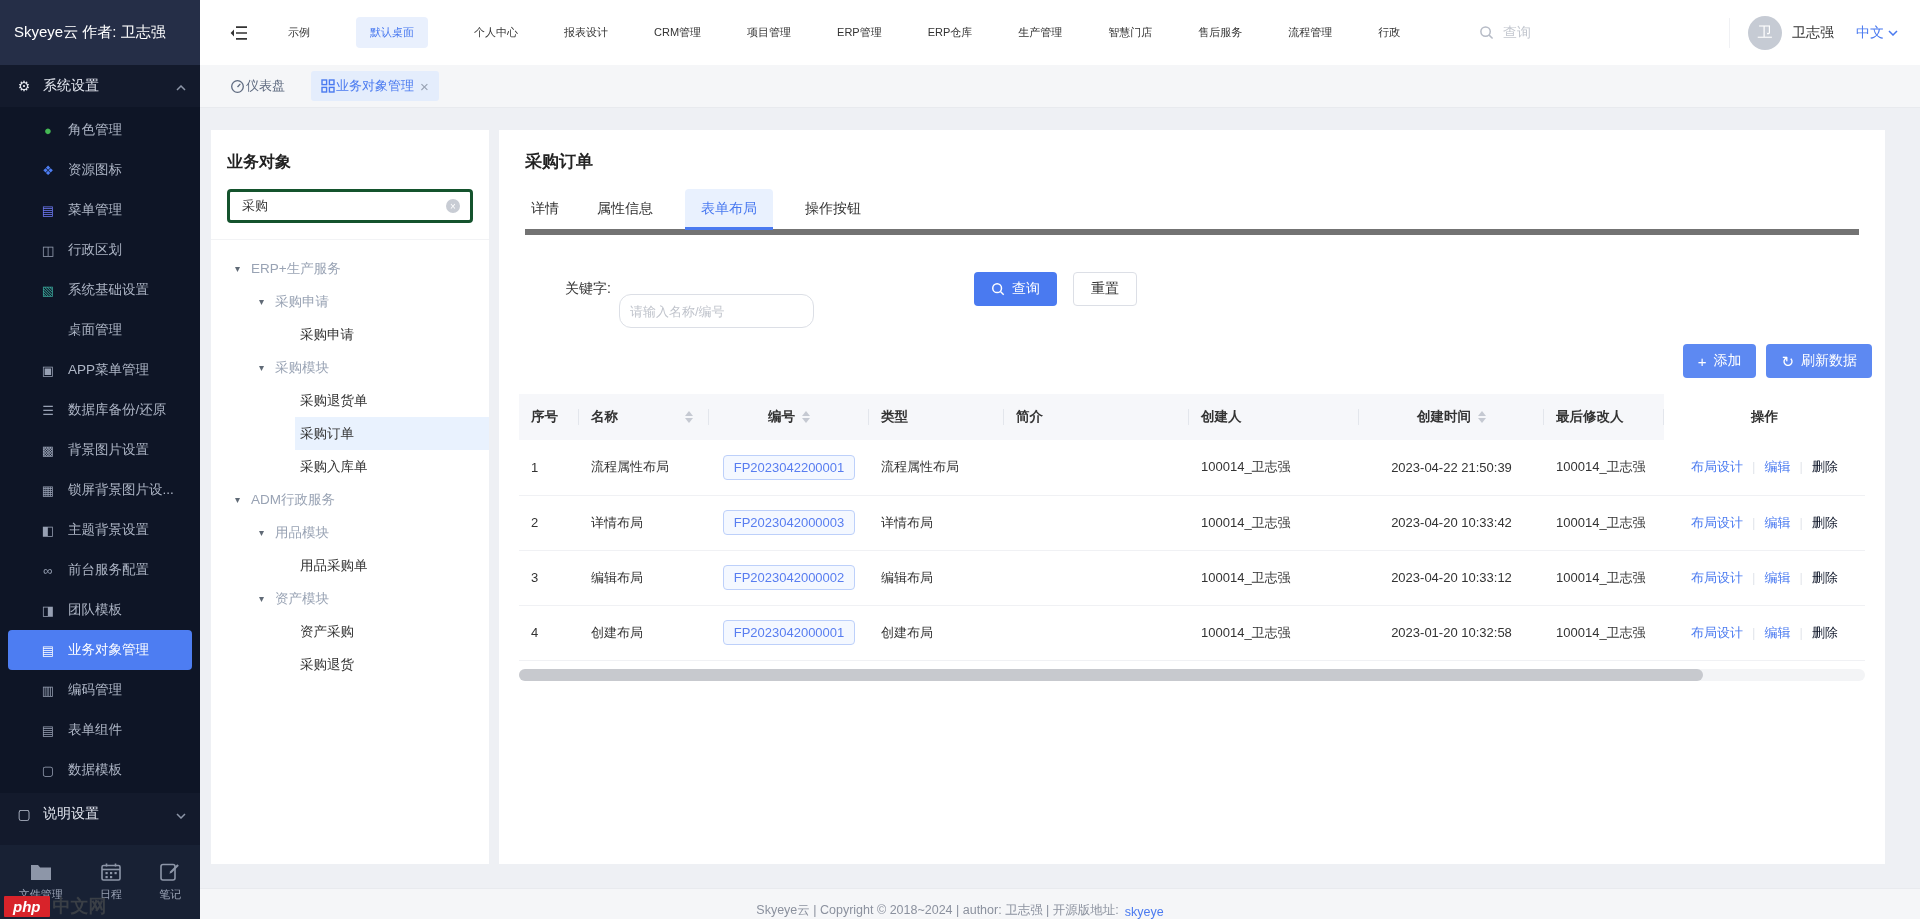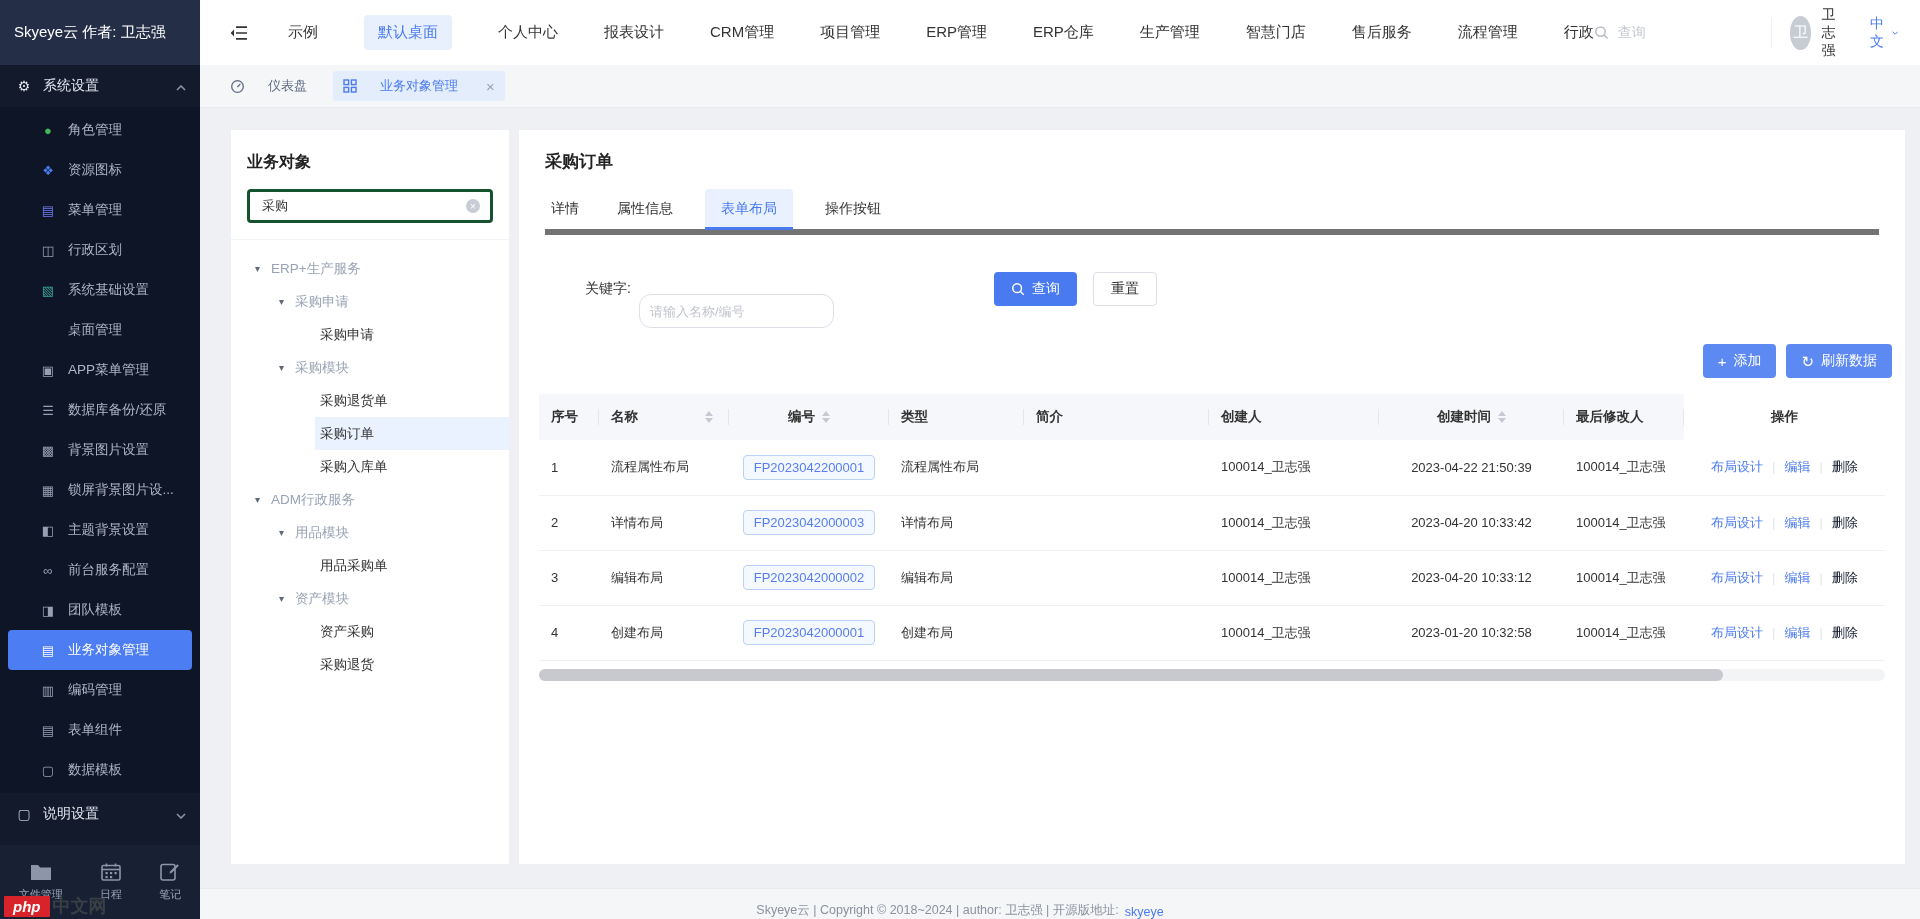--- a/index.html
+++ b/index.html
@@ -18,36 +18,36 @@
   .side-item .glyph{width:20px;text-align:center;margin-right:10px;font-size:13px;}
   .side-item.active{background:#4d7df2;color:#fff;}
   .side-item.active .glyph{color:#fff !important;}
   .side-bottom{position:absolute;left:0;bottom:0;width:200px;height:74px;background:#182134;display:flex;align-items:center;justify-content:space-around;z-index:4;}
   .sb-item{display:flex;flex-direction:column;align-items:center;gap:4px;color:#99a2b4;font-size:11px;cursor:pointer;}
 
   
   .topbar{position:absolute;left:200px;top:0;width:1720px;height:65px;background:#fff;display:flex;align-items:center;z-index:2;}
   .fold{margin-left:30px;display:flex;align-items:center;cursor:pointer;}
   #main-nav{display:flex;margin-left:40px;gap:46px;align-items:center;}
-  .nav-item{font-size:15px;color:#333;cursor:pointer;padding:8px 0;white-space:nowrap;}
+  .nav-item{font-size:11px;color:#333;cursor:pointer;padding:8px 0;white-space:nowrap;}
   .nav-item.active{background:#e9f0fd;color:#4a7af0;padding:8px 14px;border-radius:4px;}
   .top-search{margin-left:auto;display:flex;align-items:center;gap:9px;width:250px;height:30px;color:#c3c7cf;font-size:14px;border-right:1px solid #f0f1f4;cursor:text;}
   .userbox{display:flex;align-items:center;margin:0 22px 0 18px;}
   .avatar{width:34px;height:34px;border-radius:50%;background:#c6cbd4;color:#fff;display:flex;align-items:center;justify-content:center;font-size:15px;}
   .uname{font-size:14px;color:#333;margin-left:10px;}
   .lang{font-size:14px;color:#4a7af0;margin-left:22px;cursor:pointer;display:flex;align-items:center;gap:4px;}
 
   
   .tabstrip{position:absolute;left:200px;top:65px;width:1720px;height:43px;background:#f5f6f8;border-bottom:1px solid #e8eaee;display:flex;align-items:center;padding-left:30px;gap:26px;box-sizing:border-box;z-index:2;}
-  .ts-item{display:flex;align-items:center;gap:23px;font-size:13px;color:#5f6b80;height:30px;cursor:pointer;}
+  .ts-item{display:flex;align-items:center;gap:1px;font-size:13px;color:#5f6b80;height:30px;cursor:pointer;}
   .ts-item.active{background:#e4edfc;color:#4a7af0;padding:0 10px;border-radius:3px;}
   .ts-close{color:#98a2b3;margin-left:5px;font-size:15px;line-height:1;cursor:pointer;}
 
   
-  .content{position:absolute;left:216px;top:108px;width:1376px;height:780px;background:#eef0f4;z-index:1;}
+  .content{position:absolute;left:196px;top:108px;width:1376px;height:780px;background:#eef0f4;z-index:1;}
   .tree-panel{position:absolute;left:15px;top:22px;width:278px;height:734px;background:#fff;box-sizing:border-box;}
   .tree-panel h3{margin:22px 16px 0;font-size:16px;color:#222;}
   .tree-search{margin:16px 16px 0;height:34px;border:3px solid #14532d;border-radius:4px;display:flex;align-items:center;padding:0 10px;box-sizing:border-box;}
   .tree-search input{border:0;outline:0;flex:1;font-size:13px;color:#333;font-family:inherit;background:transparent;min-width:0;}
   .clear{width:14px;height:14px;border-radius:50%;background:#c8ccd4;color:#fff;font-size:10px;display:flex;align-items:center;justify-content:center;cursor:pointer;flex:none;}
   .tree-divider{border-bottom:1px solid #f2f3f5;margin-top:16px;}
   #tree{margin-top:12px;}
   .tnode{height:33px;display:flex;align-items:center;font-size:13.5px;color:#333;position:relative;cursor:pointer;}
   .tnode .caret{color:#606a76;font-size:10px;width:16px;flex:none;}
   .tnode .tlbl{position:relative;z-index:1;white-space:nowrap;}

